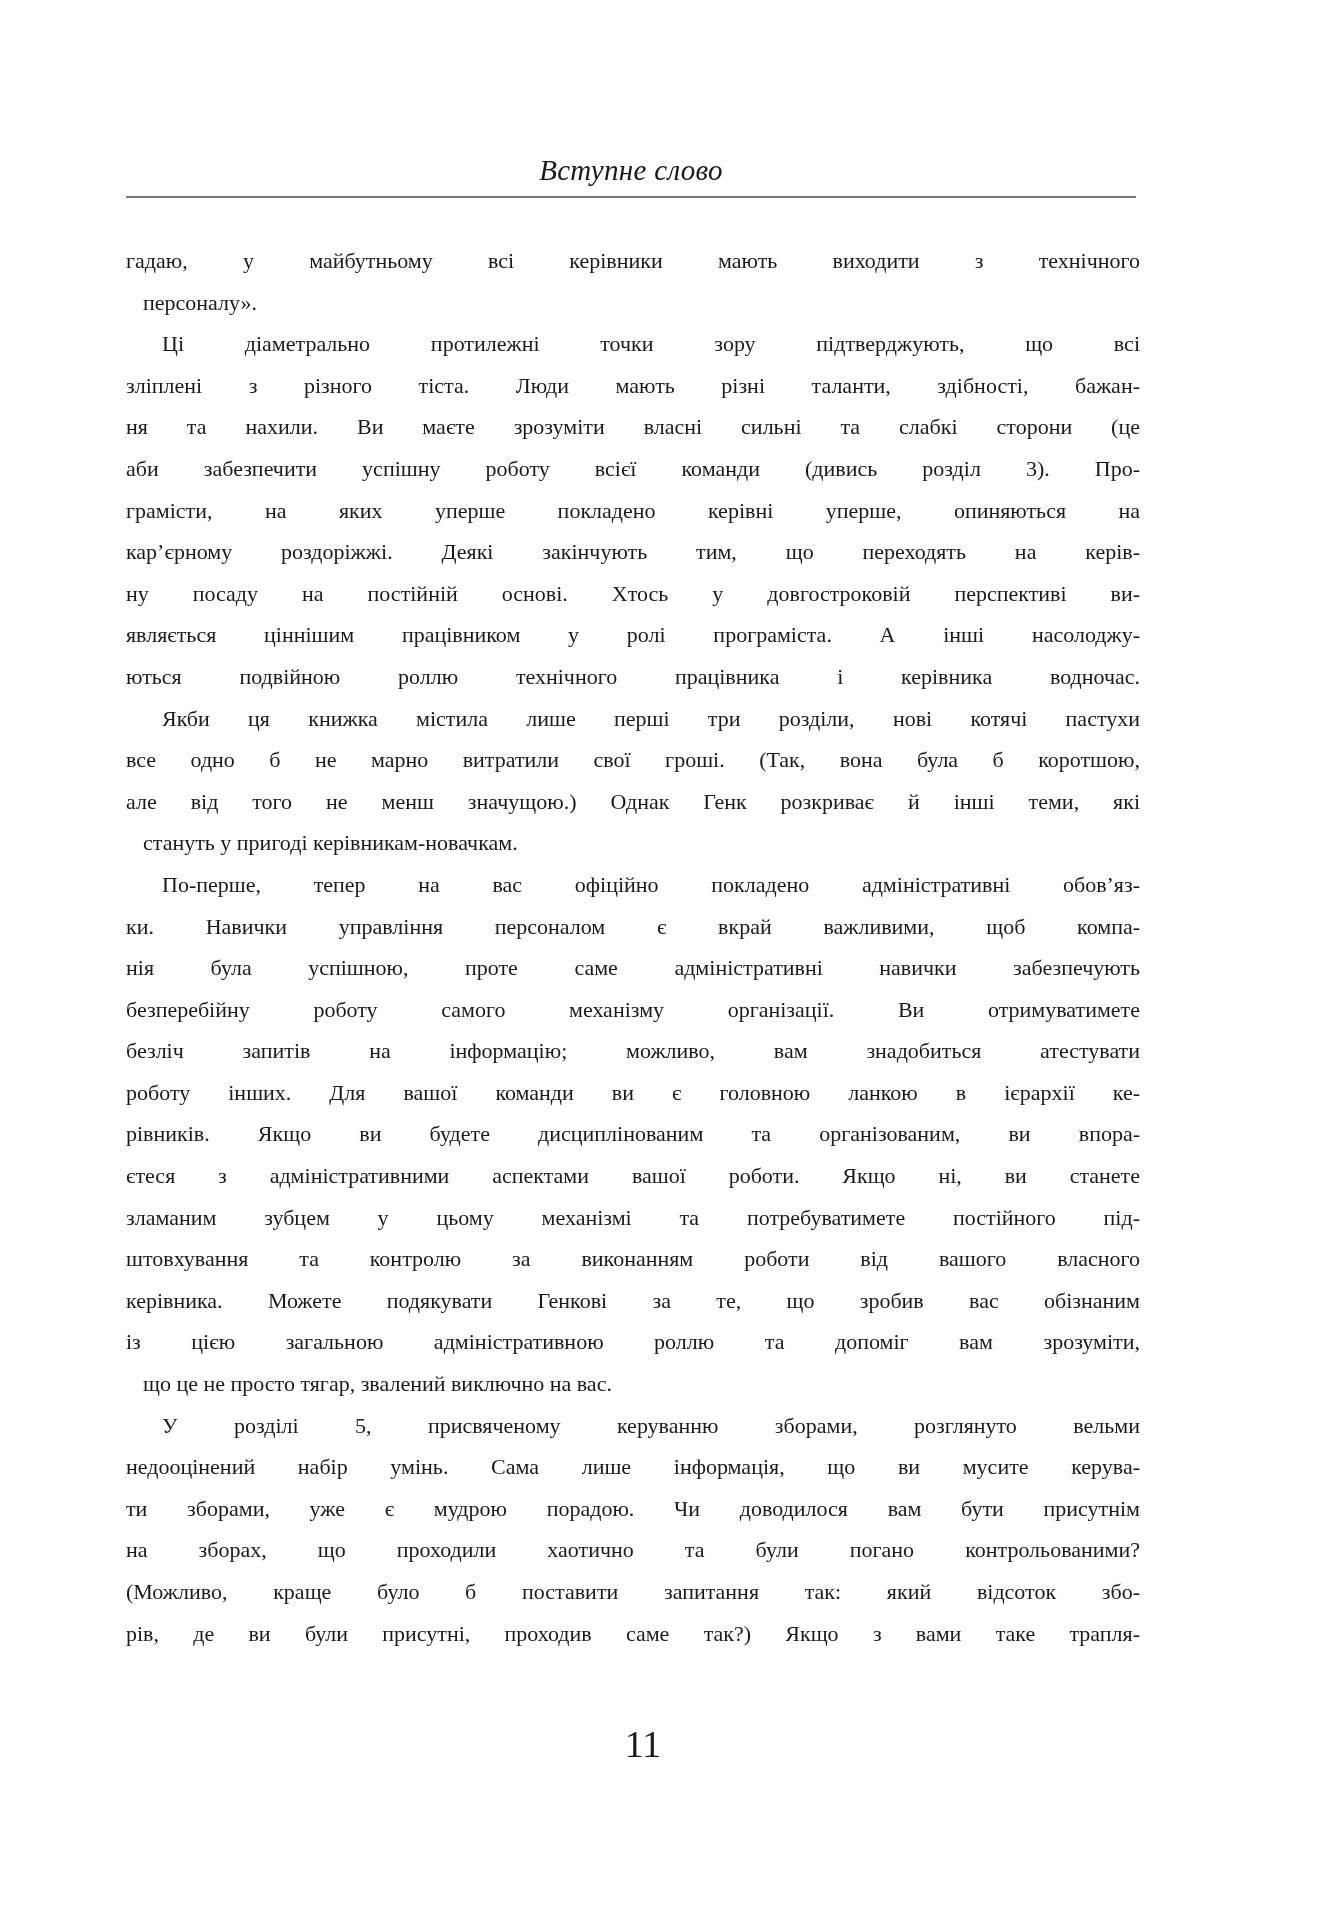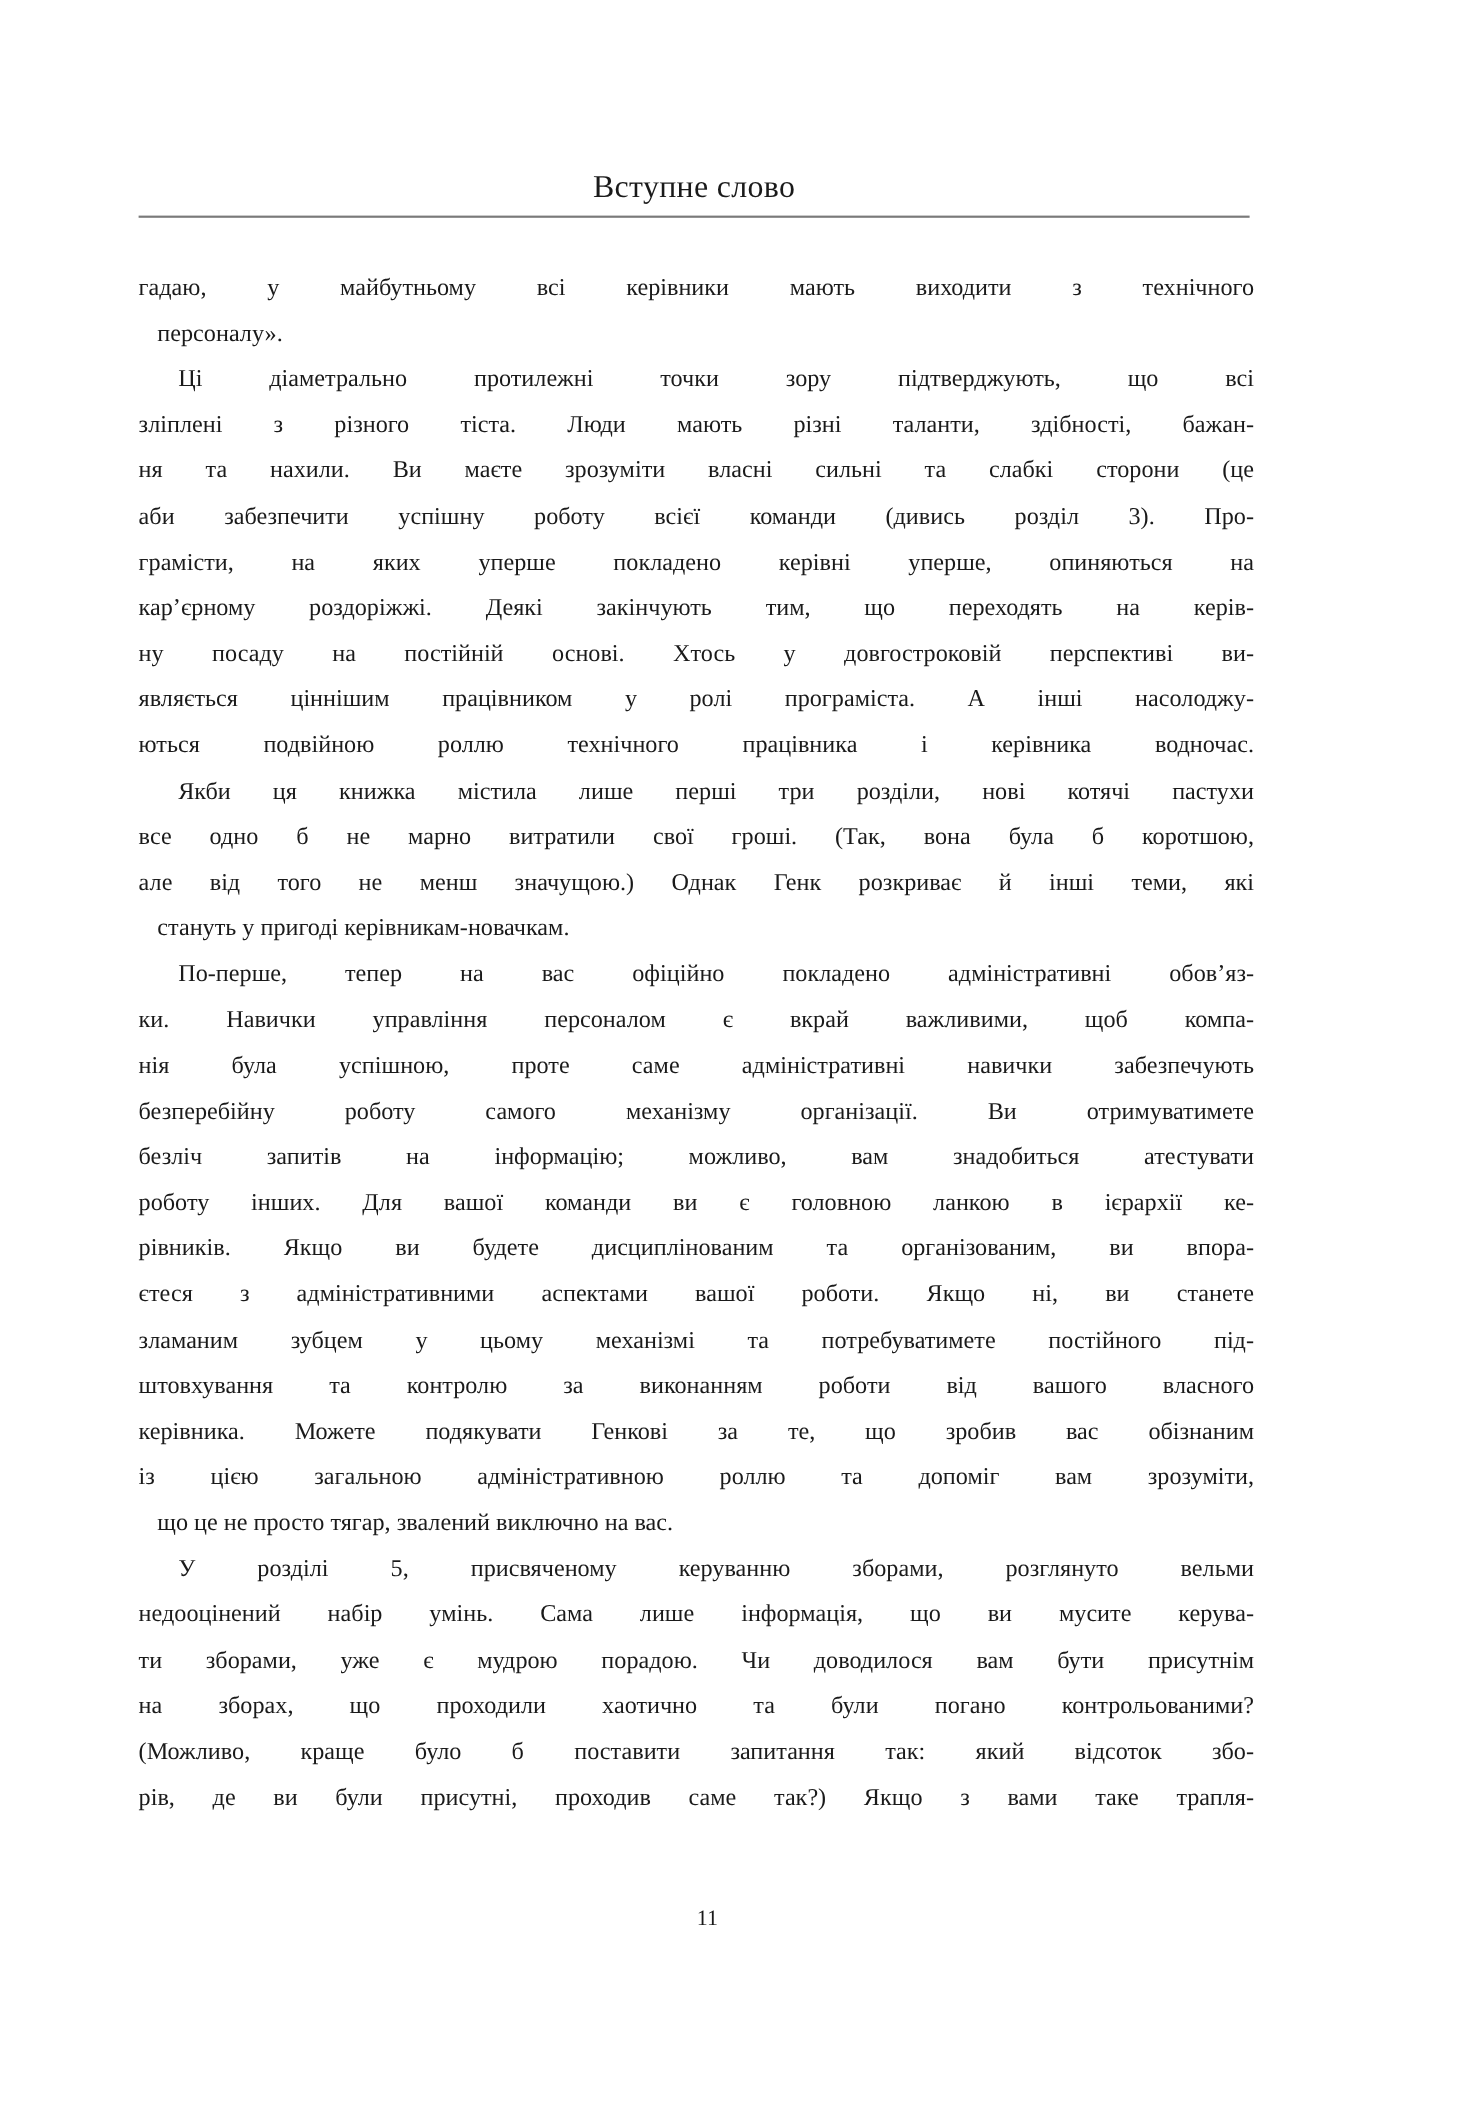--- a/index.html
+++ b/index.html
@@ -21,20 +21,21 @@
       width: 1327px;
       height: 1929px;
     }
     .running-head {
       position: absolute;
       left: 126px;
       width: 1010px;
       top: 152px;
       height: 36px;
       text-align: center;
+      font-style: italic;
       font-size: 29px;
       line-height: 36px;
       color: #1a1a1a;
       letter-spacing: 0.3px;
     }
     .head-rule {
       position: absolute;
       left: 126px;
       width: 1010px;
       top: 196px;
@@ -65,21 +66,21 @@
       padding-left: 36px;
     }
     .page-number {
       position: absolute;
       left: 126px;
       width: 1014px;
       top: 1724px;
       height: 40px;
       line-height: 40px;
       text-align: center;
-      font-size: 20px;
+      font-size: 38px;
       color: #1a1a1a;
       padding-left: 20px;
       box-sizing: border-box;
     }
   </style>
 </head>
 <body>
 
 <div class="page">
   <div class="running-head">Вступне слово</div>

